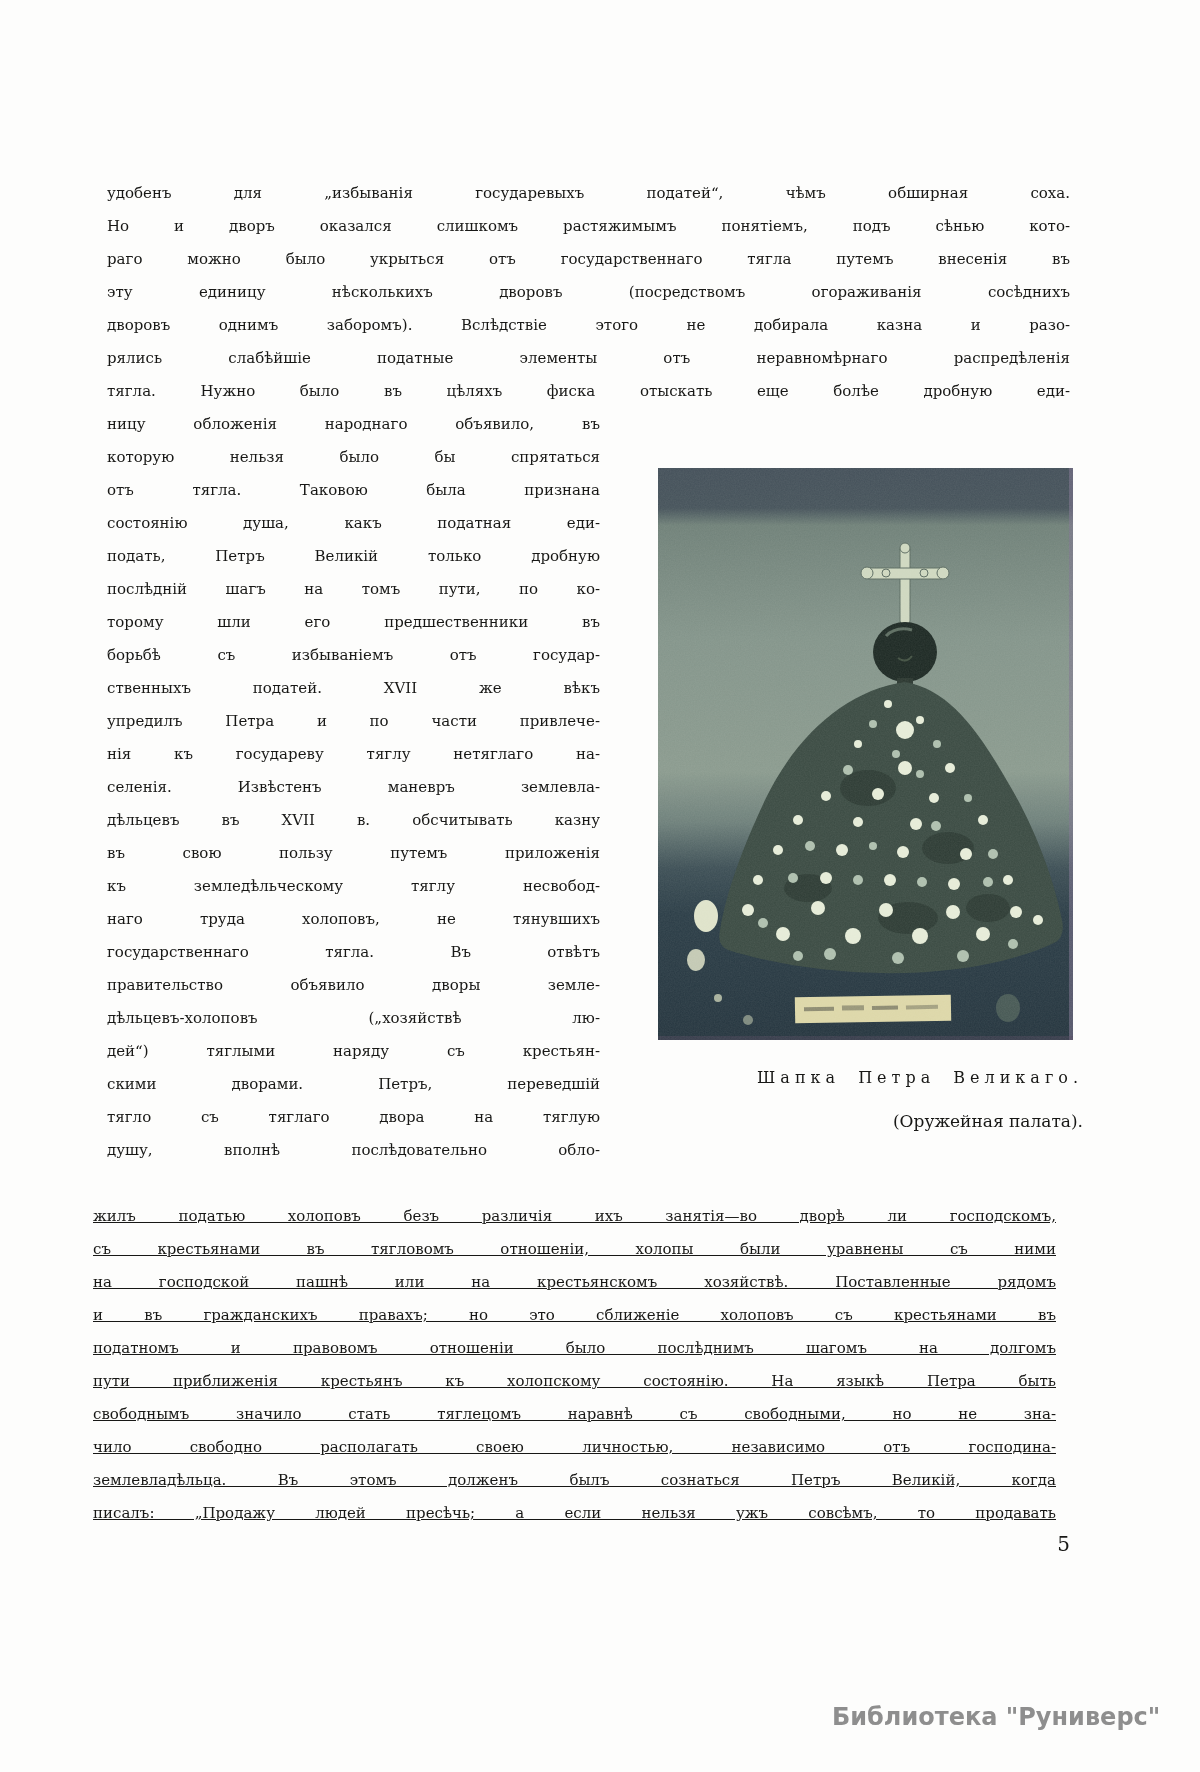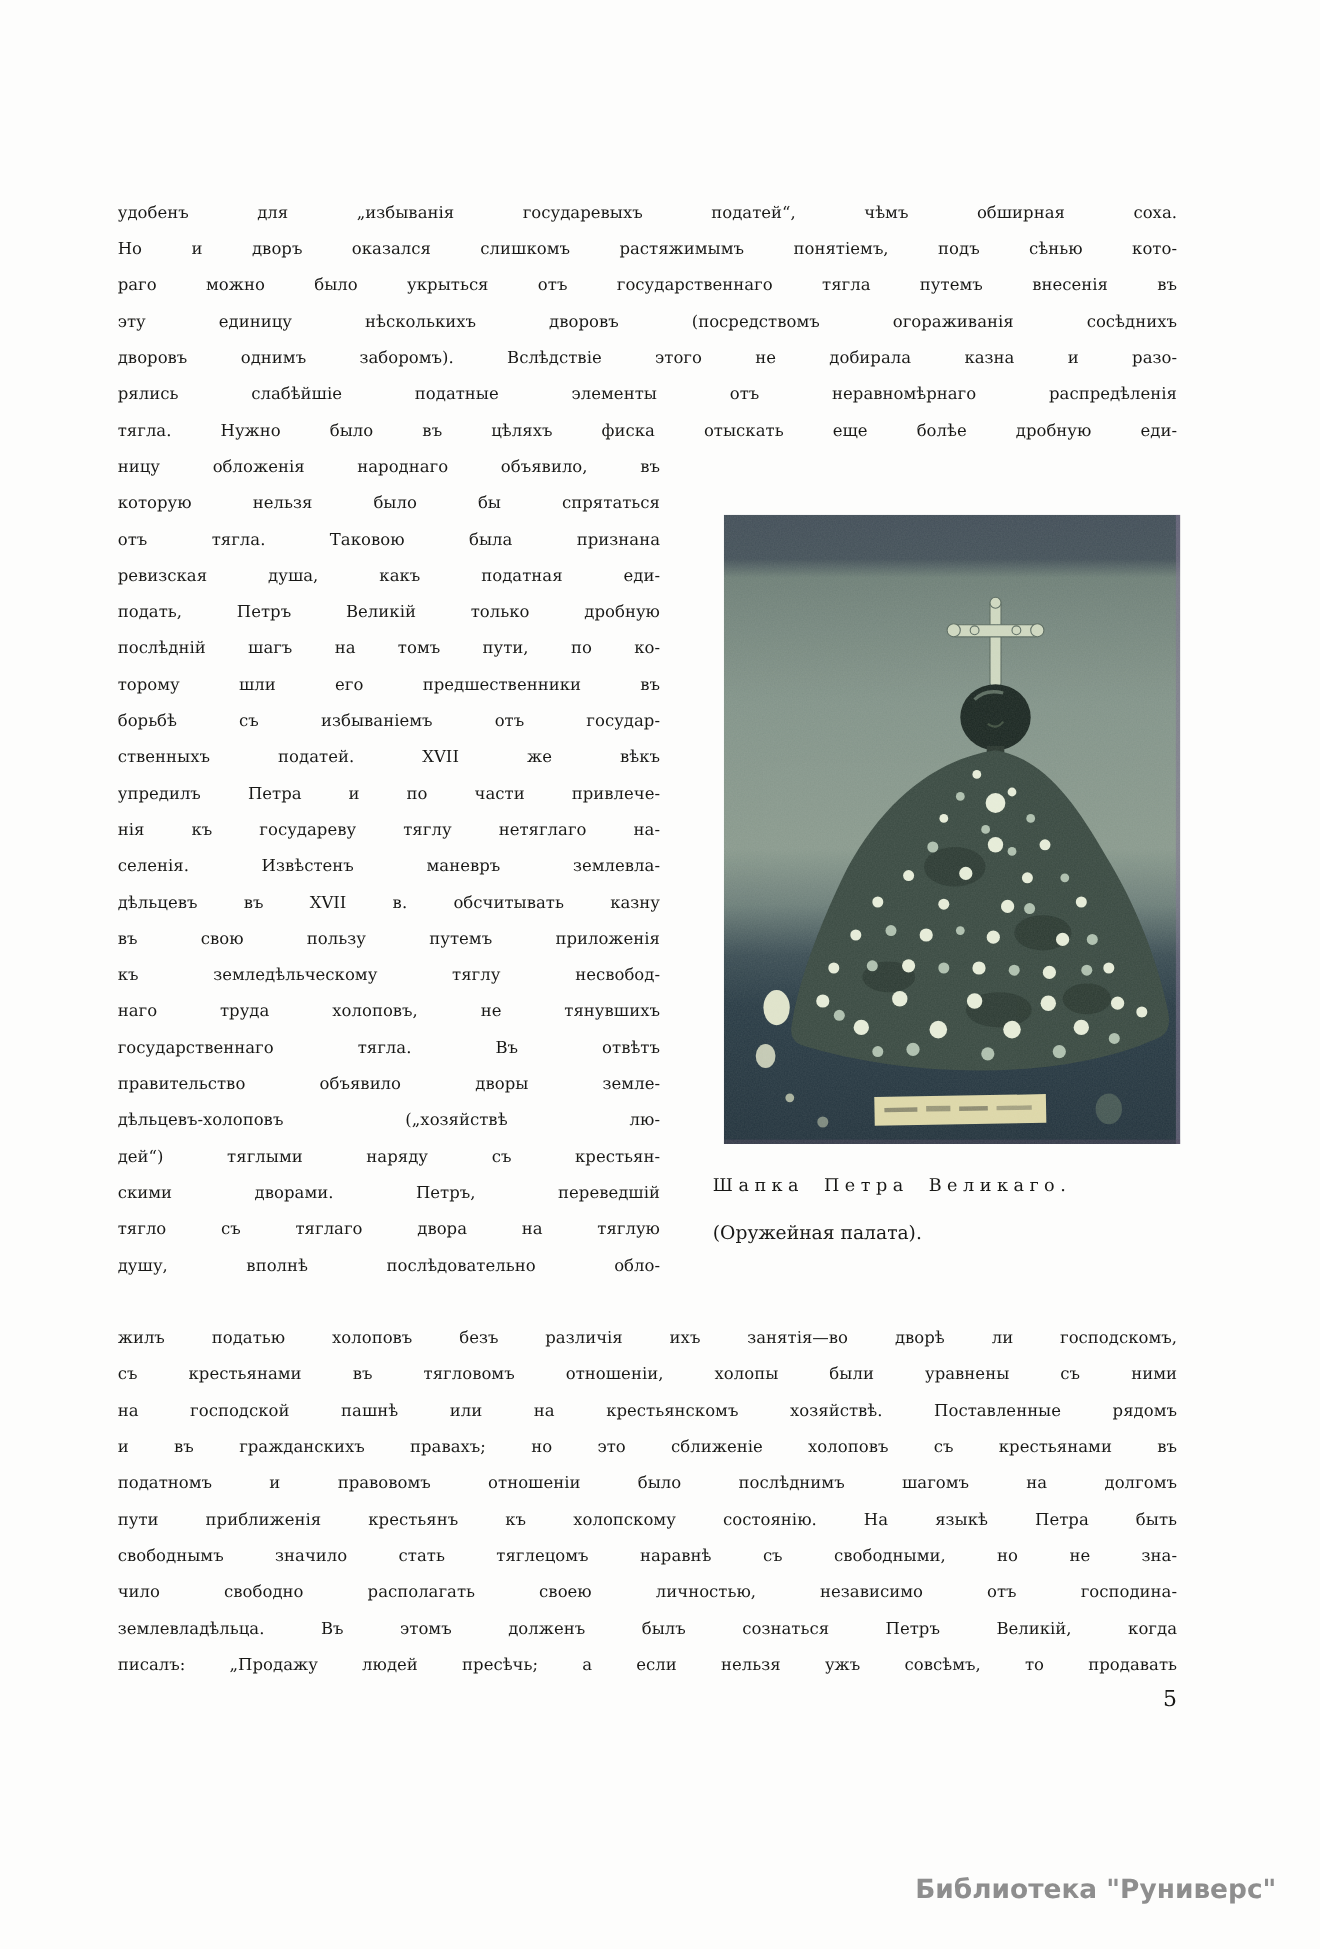--- a/index.html
+++ b/index.html
@@ -7,28 +7,28 @@
     position:relative;
     width:1200px;height:1772px;
     background:#fdfdfc;
     font-family:"DejaVu Serif", serif;
     color:#181816;
     overflow:hidden;
   }
   .textcol{position:absolute;font-size:15px;line-height:33px;}
   .col-top{left:107px;top:177px;width:963px;}
   .col-wrap{left:107px;top:408px;width:493px;}
-  .col-bottom{left:107px;top:1200px;width:963px;}
+  .col-bottom{left:93px;top:1200px;width:963px;text-decoration:underline;}
   .tl{height:33px;overflow:hidden;text-align:justify;text-align-last:justify;}
   .figure{
     position:absolute;left:658px;top:468px;width:415px;height:572px;
   }
   .figure svg{display:block;width:415px;height:572px;}
   .caption{
-    position:absolute;left:648px;top:1067px;width:435px;text-align:left;
+    position:absolute;left:648px;top:1067px;width:435px;text-align:right;
   }
   .caption-l1{
     font-size:16px;line-height:22px;letter-spacing:5px;word-spacing:8px;white-space:nowrap;
   }
   .caption-l2{
     font-size:17px;line-height:24px;margin-top:20px;
   }
   .page-num{
     position:absolute;left:107px;top:1528px;width:963px;height:33px;
     text-align:right;font-size:20px;line-height:33px;
@@ -51,21 +51,21 @@
     <div class="tl">эту единицу нѣсколькихъ дворовъ (посредствомъ огораживанія сосѣднихъ</div>
     <div class="tl">дворовъ однимъ заборомъ). Вслѣдствіе этого не добирала казна и разо-</div>
     <div class="tl">рялись слабѣйшіе податные элементы отъ неравномѣрнаго распредѣленія</div>
     <div class="tl">тягла. Нужно было въ цѣляхъ фиска отыскать еще болѣе дробную еди-</div>
   </div>
 
   <div class="textcol col-wrap">
     <div class="tl">ницу обложенія народнаго объявило, въ</div>
     <div class="tl">которую нельзя было бы спрятаться</div>
     <div class="tl">отъ тягла. Таковою была признана</div>
-    <div class="tl">ревизская душа, какъ податная еди-</div>
+    <div class="tl">состоянію душа, какъ податная еди-</div>
     <div class="tl">подать, Петръ Великій только дробную</div>
     <div class="tl">послѣдній шагъ на томъ пути, по ко-</div>
     <div class="tl">торому шли его предшественники въ</div>
     <div class="tl">борьбѣ съ избываніемъ отъ государ-</div>
     <div class="tl">ственныхъ податей. XVII же вѣкъ</div>
     <div class="tl">упредилъ Петра и по части привлече-</div>
     <div class="tl">нія къ государеву тяглу нетяглаго на-</div>
     <div class="tl">селенія. Извѣстенъ маневръ землевла-</div>
     <div class="tl">дѣльцевъ въ XVII в. обсчитывать казну</div>
     <div class="tl">въ свою пользу путемъ приложенія</div>

